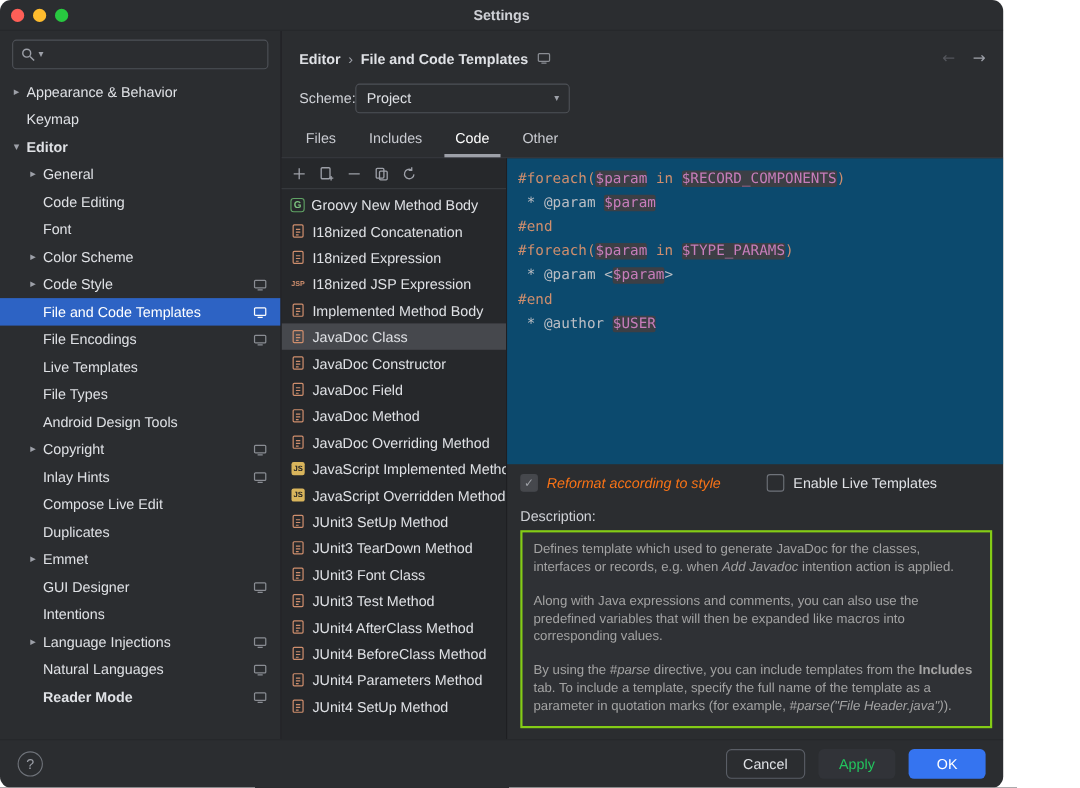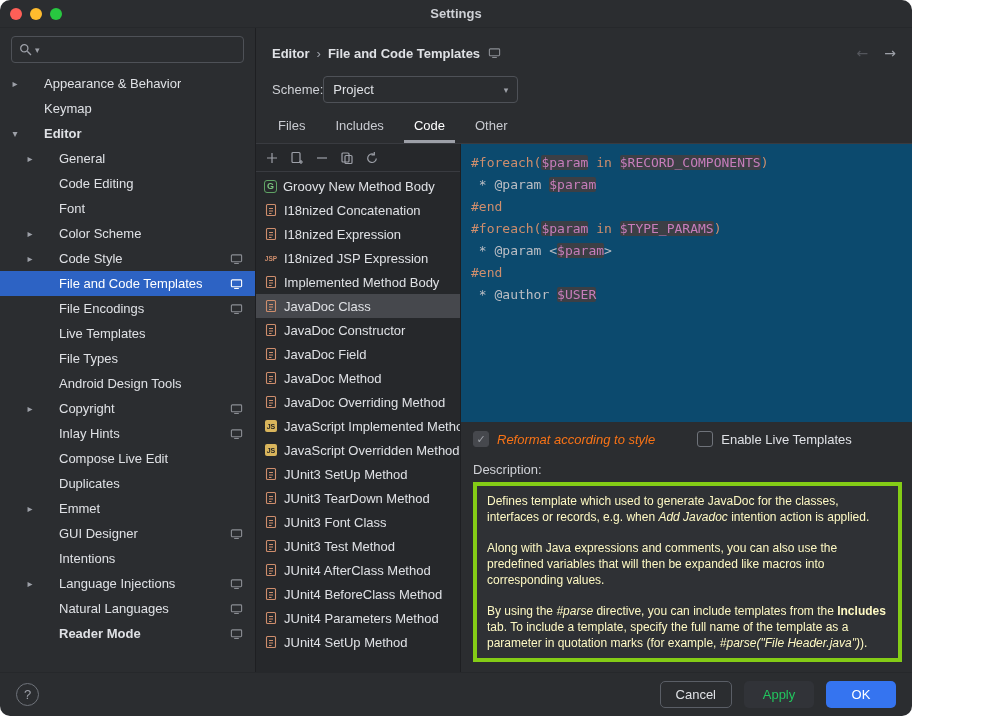--- a/index.html
+++ b/index.html
@@ -23,21 +23,21 @@
   .sidebar { flex: 0 0 256px; width: 256px; border-right: 1px solid #1e1f22; display: flex; flex-direction: column; min-height: 0; }
   .searchbox { margin: 8px 11px 6px 11px; height: 27px; border: 1px solid #4e5157; border-radius: 4px; display: flex; align-items: center; padding: 0 7px; gap: 3px; color: #9da0a8; }
   .s-icon svg { width: 13px; height: 13px; display: block; }
   .s-icon svg * { fill: none; stroke: currentColor; stroke-width: 1.3; }
   .s-chev { font-family: "DejaVu Sans", sans-serif; font-size: 9px; }
   .tree { flex: 1; overflow: hidden; padding-top: 2px; }
   .tree-row { height: 25px; display: flex; align-items: center; padding-right: 12px; cursor: default; white-space: nowrap; }
   .tree-row.selected { background: var(--selection-blue, #2d63c4); color: #ffffff; }
   .chev { width: 18px; flex: 0 0 18px; text-align: center; color: #9da0a8; font-size: 10px; font-family: "DejaVu Sans", sans-serif; }
   .tree-row.selected .chev { color: #ffffff; }
-  .tree-label { overflow: hidden; text-overflow: clip; margin-left: 20px; }
+  .tree-label { overflow: hidden; text-overflow: clip; }
   .tree-label.bold { font-weight: bold; }
   .badge { color: #8a8d93; display: inline-flex; }
   .tree-row .badge { margin-left: auto; }
   .tree-row.selected .badge { color: #ffffff; }
   .badge svg { width: 13px; height: 12px; }
   .badge svg * { fill: none; stroke: currentColor; stroke-width: 1.2; }
   
   .main { flex: 1; display: flex; flex-direction: column; min-width: 0; min-height: 0; }
   .bc-row { display: flex; align-items: center; padding: 12px 16px 0 16px; height: 38px; }
   .bc-item { font-weight: bold; color: #dfe1e5; }
@@ -77,21 +77,21 @@
   .tok-p { color: #bcbec4; }
   .tok-v { color: var(--variable-purple, #c77dbb); background: #3c3f45; border-radius: 2px; }
   .options-row { flex: 0 0 34px; display: flex; align-items: center; gap: 42px; padding: 0 12px; }
   .option { display: flex; align-items: center; gap: 8px; }
   .cb { width: 16px; height: 16px; border: 1px solid #6f737a; border-radius: 3px; display: inline-flex; align-items: center; justify-content: center; background: transparent; }
   .cb.checked.disabled { background: #46484d; border-color: #46484d; }
   .cb .check { font-size: 11px; line-height: 1; color: #9ea1a7; font-family: "DejaVu Sans", sans-serif; }
   .opt-label { color: #dfe1e5; }
   .option.disabled .opt-label { color: #f97316; font-style: italic; }
   .desc-label { padding: 6px 12px 5px 12px; color: #cfd1d6; }
-  .desc-box { flex: 1; margin: 0 10px 10px 12px; border: 4px solid #84cc16; background: #2f3135; padding: 7px 10px; font-size: 12px; line-height: 16px; color: #fef9c3; overflow: hidden; }
+  .desc-box { flex: 1; margin: 0 10px 10px 12px; border: 2px solid #84cc16; background: #2f3135; padding: 7px 10px; font-size: 12px; line-height: 16px; color: #a3a3a3; overflow: hidden; }
   .desc-box p { margin: 0 0 15px 0; }
   .desc-box p:last-child { margin-bottom: 0; }
   .it { font-style: italic; }
   .bd { font-weight: bold; }
   
   .footer { flex: 0 0 44px; display: flex; align-items: center; padding: 0 16px; gap: 12px; border-top: 1px solid #26282b; }
   .help-btn { width: 23px; height: 23px; border: 1px solid #6f737a; border-radius: 50%; color: #9da0a8; display: flex; align-items: center; justify-content: center; font-size: 13px; }
   .footer-spacer { flex: 1; }
   .btn { font-family: inherit; font-size: 13px; height: 27px; min-width: 70px; border-radius: 5px; padding: 0 15px; cursor: default; }
   .btn.cancel { background: transparent; border: 1px solid #5a5e66; color: #dfe1e5; }

